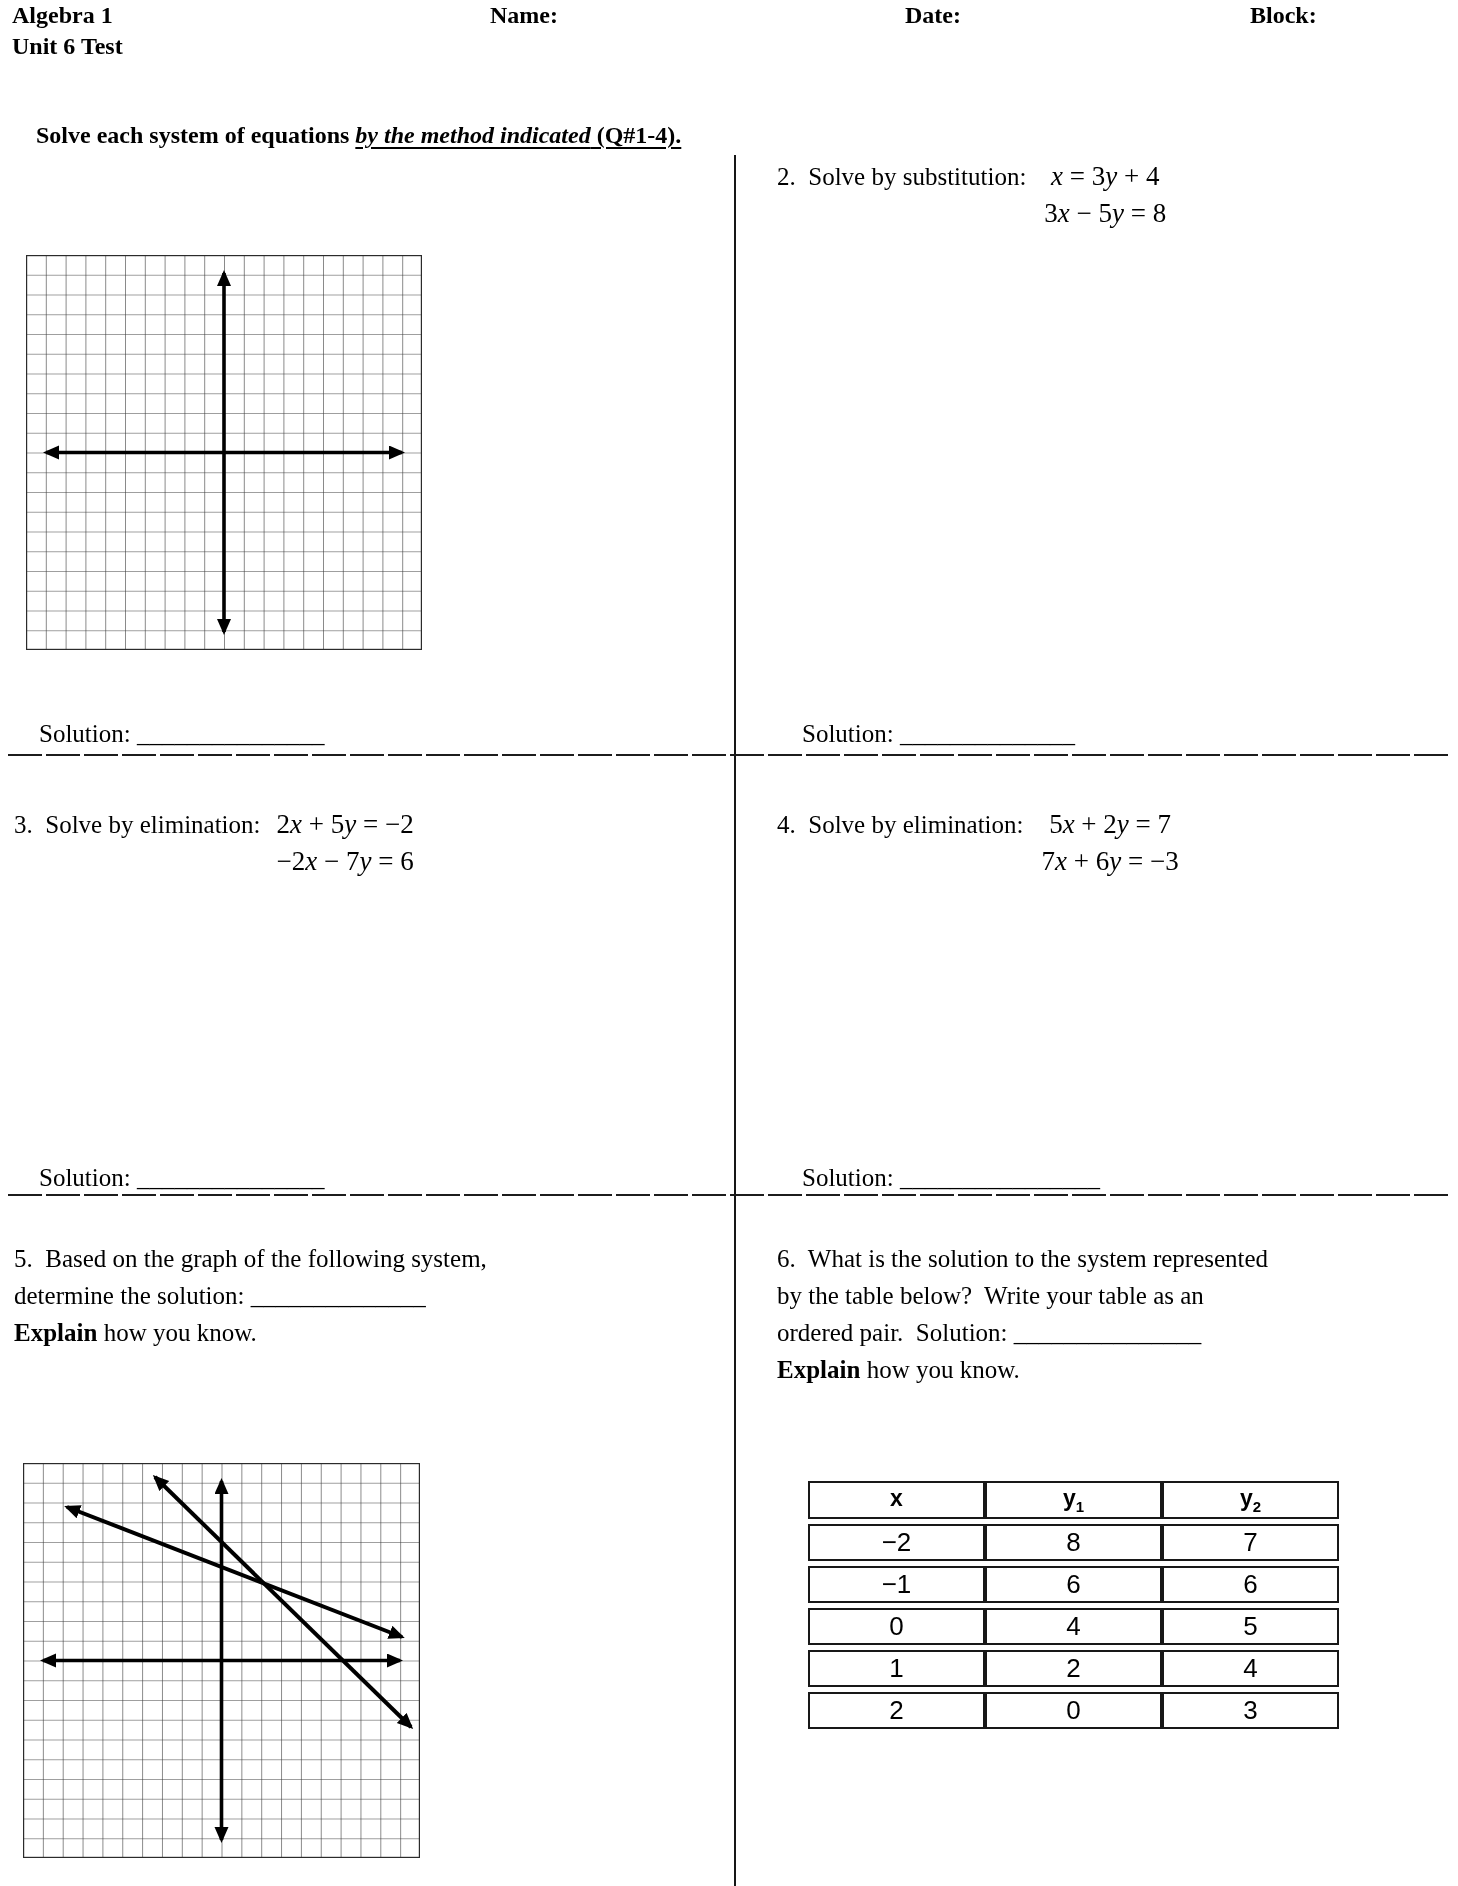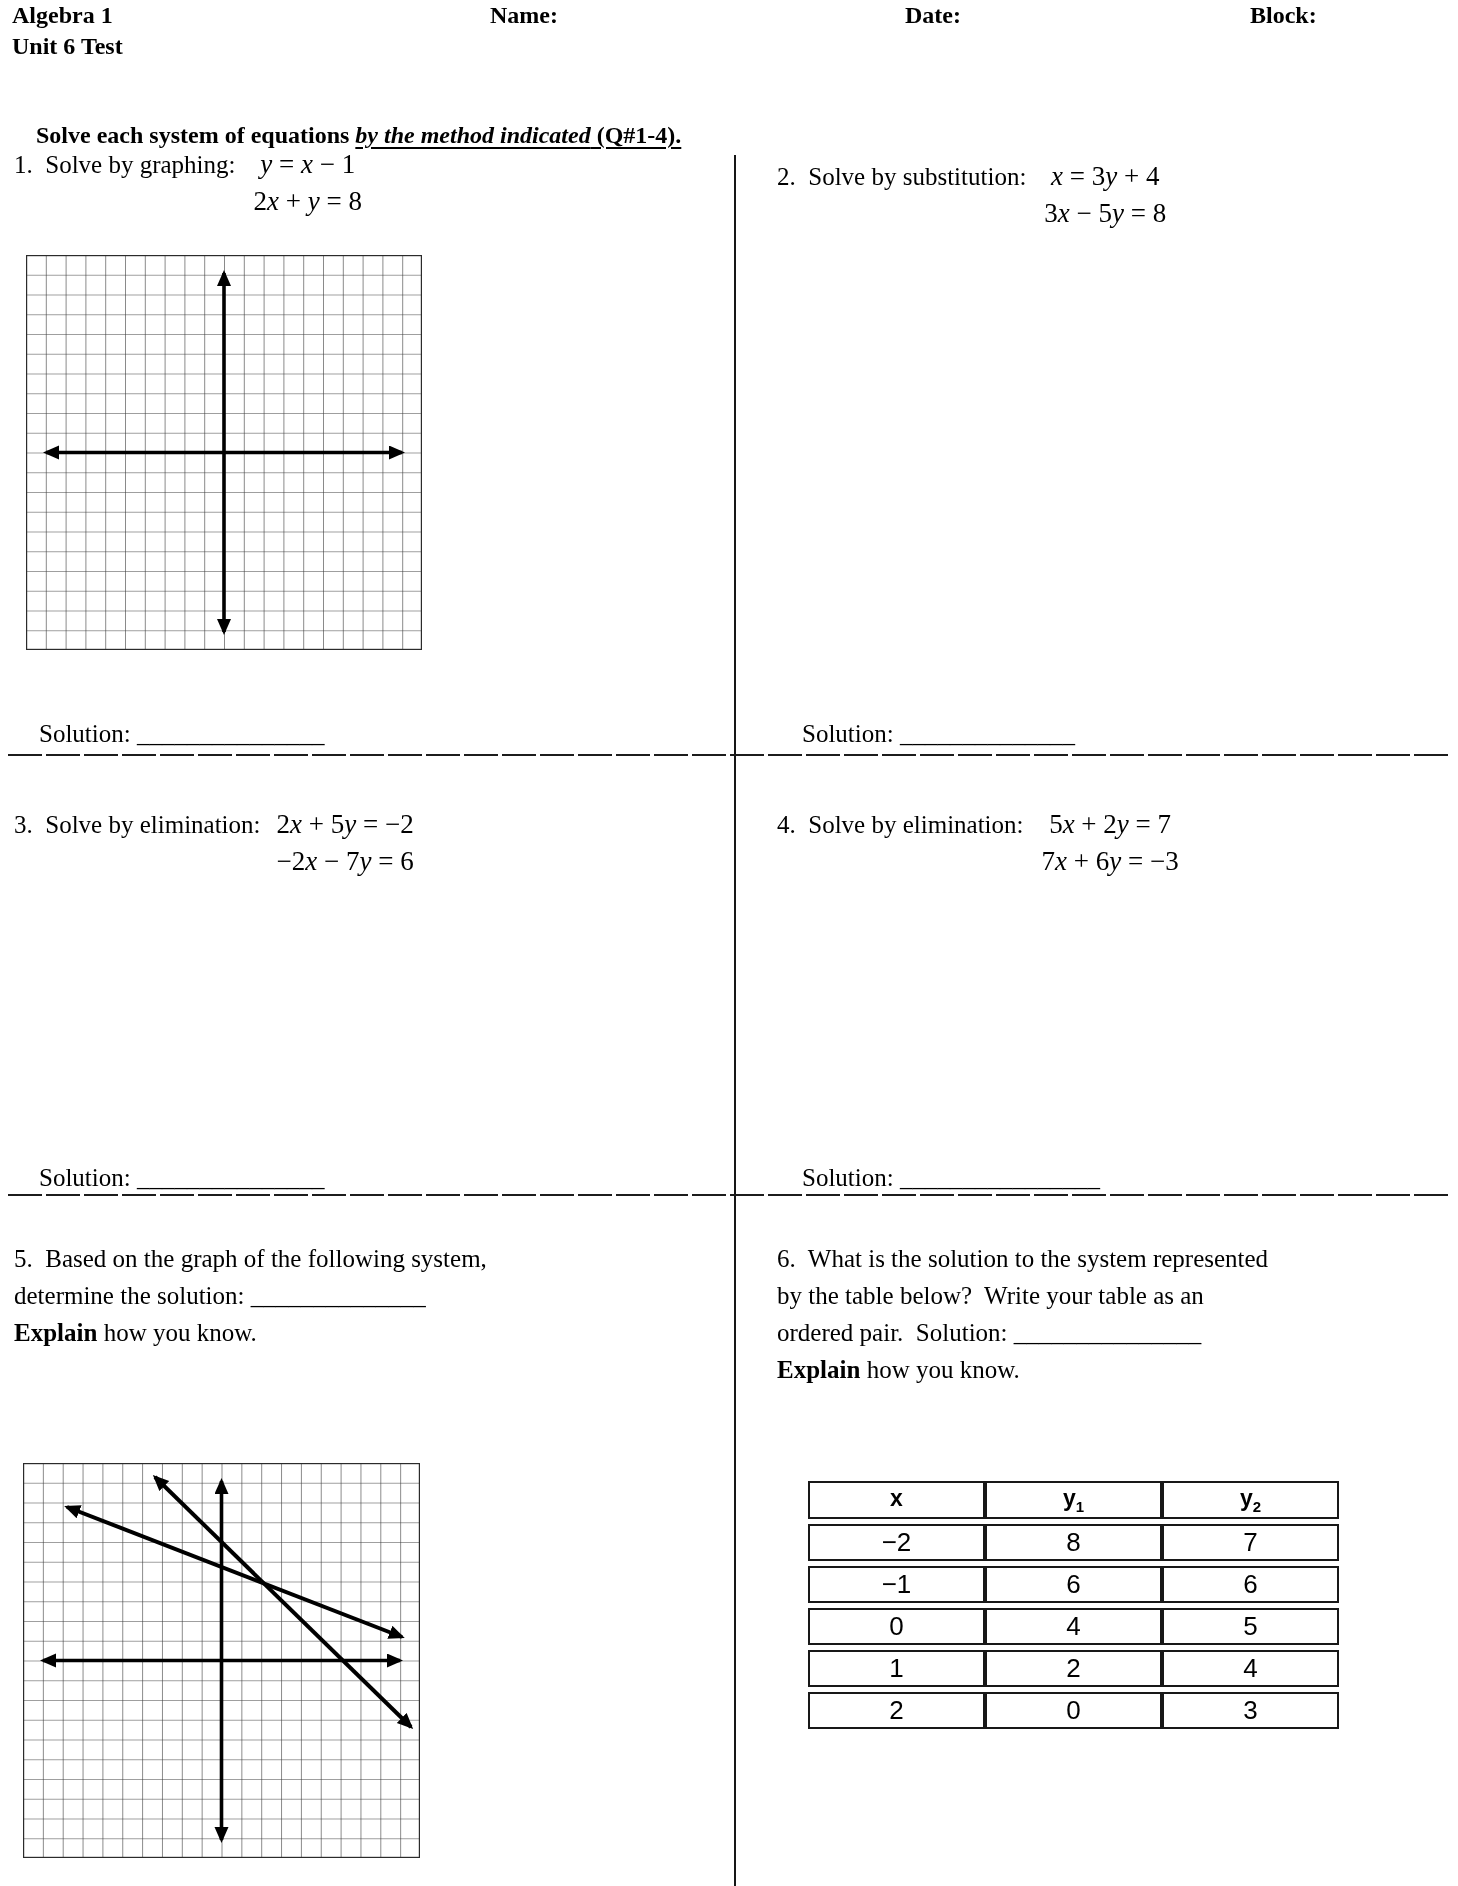--- a/index.html
+++ b/index.html
@@ -44,27 +44,20 @@
   <div class="abs hdr" style="left:490px;top:2px;">Name:</div>
   <div class="abs hdr" style="left:905px;top:2px;">Date:</div>
   <div class="abs hdr" style="left:1250px;top:2px;text-align:right;">Block:</div>
 
   <div class="abs instruction" style="left:12px;top:95px;">
     <span>Solve each system of equations </span><span class="emph">by the method indicated</span><span class="tail"> (Q#1-4).</span>
   </div>
 
   <div class="abs vdiv" style="left:734px;top:155px;height:1731px;"></div>
 
-  <div class="abs qrow" style="left:14px;top:146px;">
-    <div class="prompt">1.  Solve by graphing:</div>
-    <div class="eqstack">
-      <span><i>y</i> = <i>x</i> − 1</span>
-      <span>2<i>x</i> + <i>y</i> = 8</span>
-    </div>
-  </div>
 
   <svg class="abs" style="left:26px;top:255px;" width="396" height="395" viewBox="0 0 396 395">
     <defs>
       <pattern id="g1" width="19.8" height="19.75" patternUnits="userSpaceOnUse">
         <path d="M 19.8 0 L 0 0 0 19.75" fill="none" class="gridline" stroke-width="1.2"></path>
       </pattern>
       <marker id="ah1" markerUnits="userSpaceOnUse" markerWidth="22" markerHeight="18" refX="13" refY="7" orient="auto-start-reverse">
         <path d="M0,0 L16,7 L0,14 Z" fill="#000"></path>
       </marker>
     </defs>

